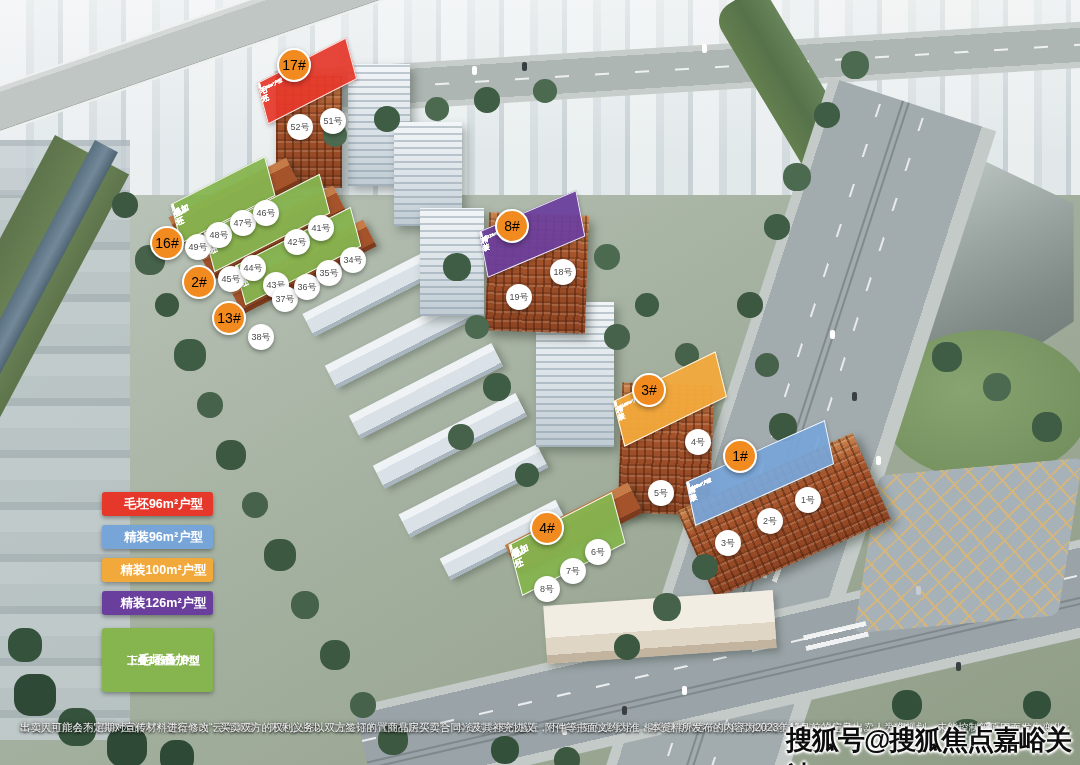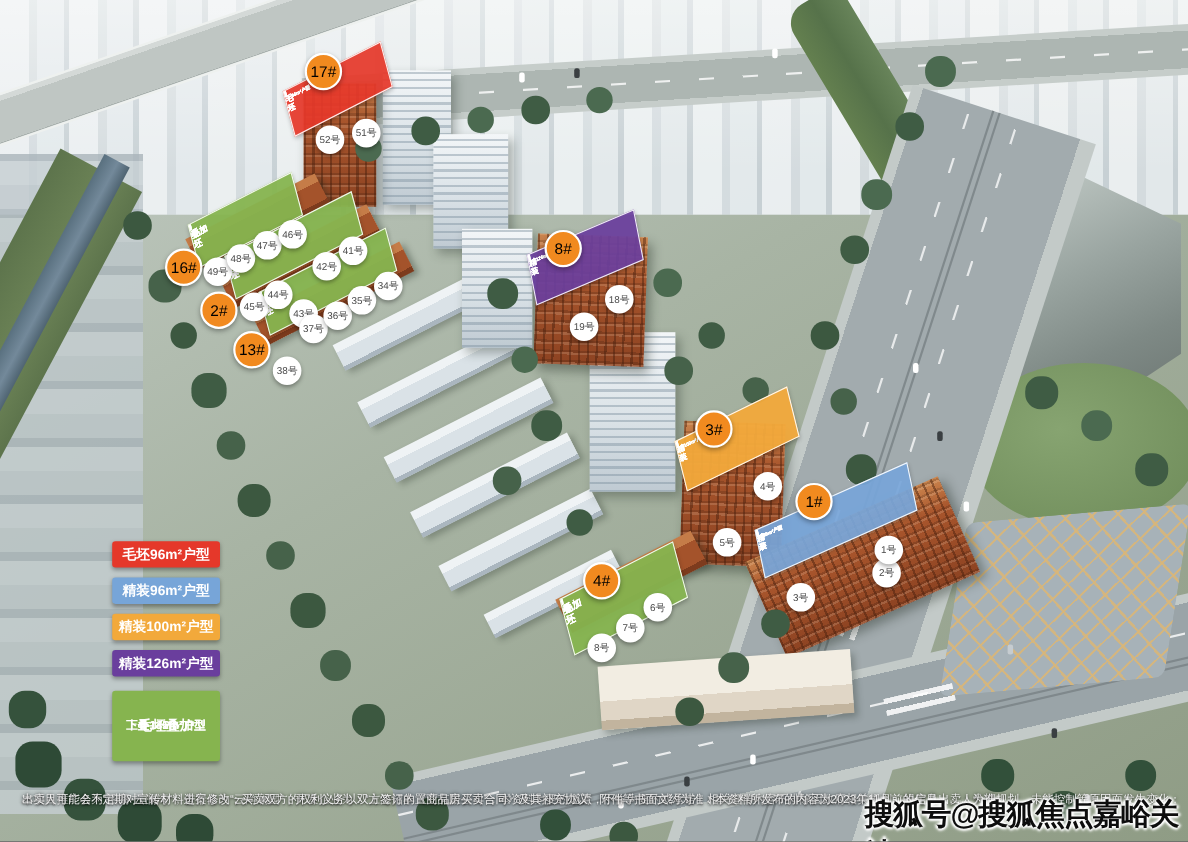--- a/index.html
+++ b/index.html
@@ -122,23 +122,23 @@
   .band.lg .l1{font-size:9px;line-height:10px;}
   .band.lg .l2in{font-size:9px;line-height:10px;}
 
   .badge{width:34px;height:34px;border-radius:50%;background:#f18a1f;border:2px solid #fff;
         color:#000000;font-weight:normal;font-size:14px;display:flex;align-items:center;justify-content:center;
         box-shadow:0 2px 5px rgba(0,0,0,.35);z-index:6;}
   .unit{width:26px;height:26px;border-radius:50%;background:#fff;color:#4a4a4a;font-weight:normal;
         font-size:9px;display:flex;align-items:center;justify-content:center;
         box-shadow:0 2px 4px rgba(0,0,0,.35);z-index:6;}
 
-  .lgbox{left:102px;width:98px;border-radius:3px;color:#fff;font-weight:bold;font-size:12.5px;
+  .lgbox{left:102px;width:111px;border-radius:3px;color:#fff;font-weight:bold;font-size:12.5px;
         display:flex;flex-direction:column;align-items:center;justify-content:center;
-        box-shadow:0 2px 4px rgba(0,0,0,.35);z-index:7;text-align:center;}
+        box-shadow:0 2px 4px rgba(0,0,0,.35);z-index:7;text-align:center;padding-left:12px;}
   .lgbox span{position:static;}
   .lgbox .sub{font-size:10.5px;font-weight:bold;line-height:13px;}
 
   .footer{left:20px;top:718px;width:1040px;text-align:center;color:#f2f2f2;font-size:10.5px;
         line-height:18px;white-space:nowrap;z-index:8;
         text-shadow:0 1px 2px rgba(0,0,0,.75),0 0 4px rgba(0,0,0,.45);}
   .footer div{position:static;}
   .wm{left:786px;top:722px;font-size:27px;font-weight:bold;color:#0d0d0d;letter-spacing:-1px;
         z-index:9;text-shadow:-2px 0 2px #fff,2px 0 2px #fff,0 -2px 2px #fff,0 2px 2px #fff,0 0 5px #fff;}
 </style>
@@ -378,26 +378,26 @@
   <div class="unit" style="left:218px;top:266px;text-align:right;">45号</div>
   <div class="unit" style="left:240px;top:255px;">44号</div>
   <div class="unit" style="left:263px;top:241px;margin-top:31px;">43号</div>
   <div class="unit" style="left:284px;top:229px;">42号</div>
   <div class="unit" style="left:308px;top:215px;">41号</div>
   <div class="unit" style="left:248px;top:299px;margin-top:25px;">38号</div>
   <div class="unit" style="left:272px;top:286px;">37号</div>
   <div class="unit" style="left:294px;top:274px;">36号</div>
   <div class="unit" style="left:316px;top:260px;">35号</div>
   <div class="unit" style="left:340px;top:247px;">34号</div>
-  <div class="unit" style="left:518px;top:284px;text-align:right;">19号</div>
+  <div class="unit" style="left:506px;top:284px;text-align:right;">19号</div>
   <div class="unit" style="left:550px;top:259px;">18号</div>
   <div class="unit" style="left:648px;top:480px;">5号</div>
   <div class="unit" style="left:685px;top:429px;">4号</div>
   <div class="unit" style="left:715px;top:530px;">3号</div>
-  <div class="unit" style="left:757px;top:508px;margin-left:36px;">2号</div>
+  <div class="unit" style="left:757px;top:508px;">2号</div>
   <div class="unit" style="left:795px;top:487px;">1号</div>
   <div class="unit" style="left:534px;top:576px;">8号</div>
   <div class="unit" style="left:560px;top:558px;">7号</div>
   <div class="unit" style="left:585px;top:539px;">6号</div>
 
   <div class="lgbox" style="top:492px;height:24px;background:#e5382a;">
     <span>毛坯96m²户型</span>
   </div>
   <div class="lgbox" style="top:525px;height:24px;background:#77a5d8;">
     <span>精装96m²户型</span>

